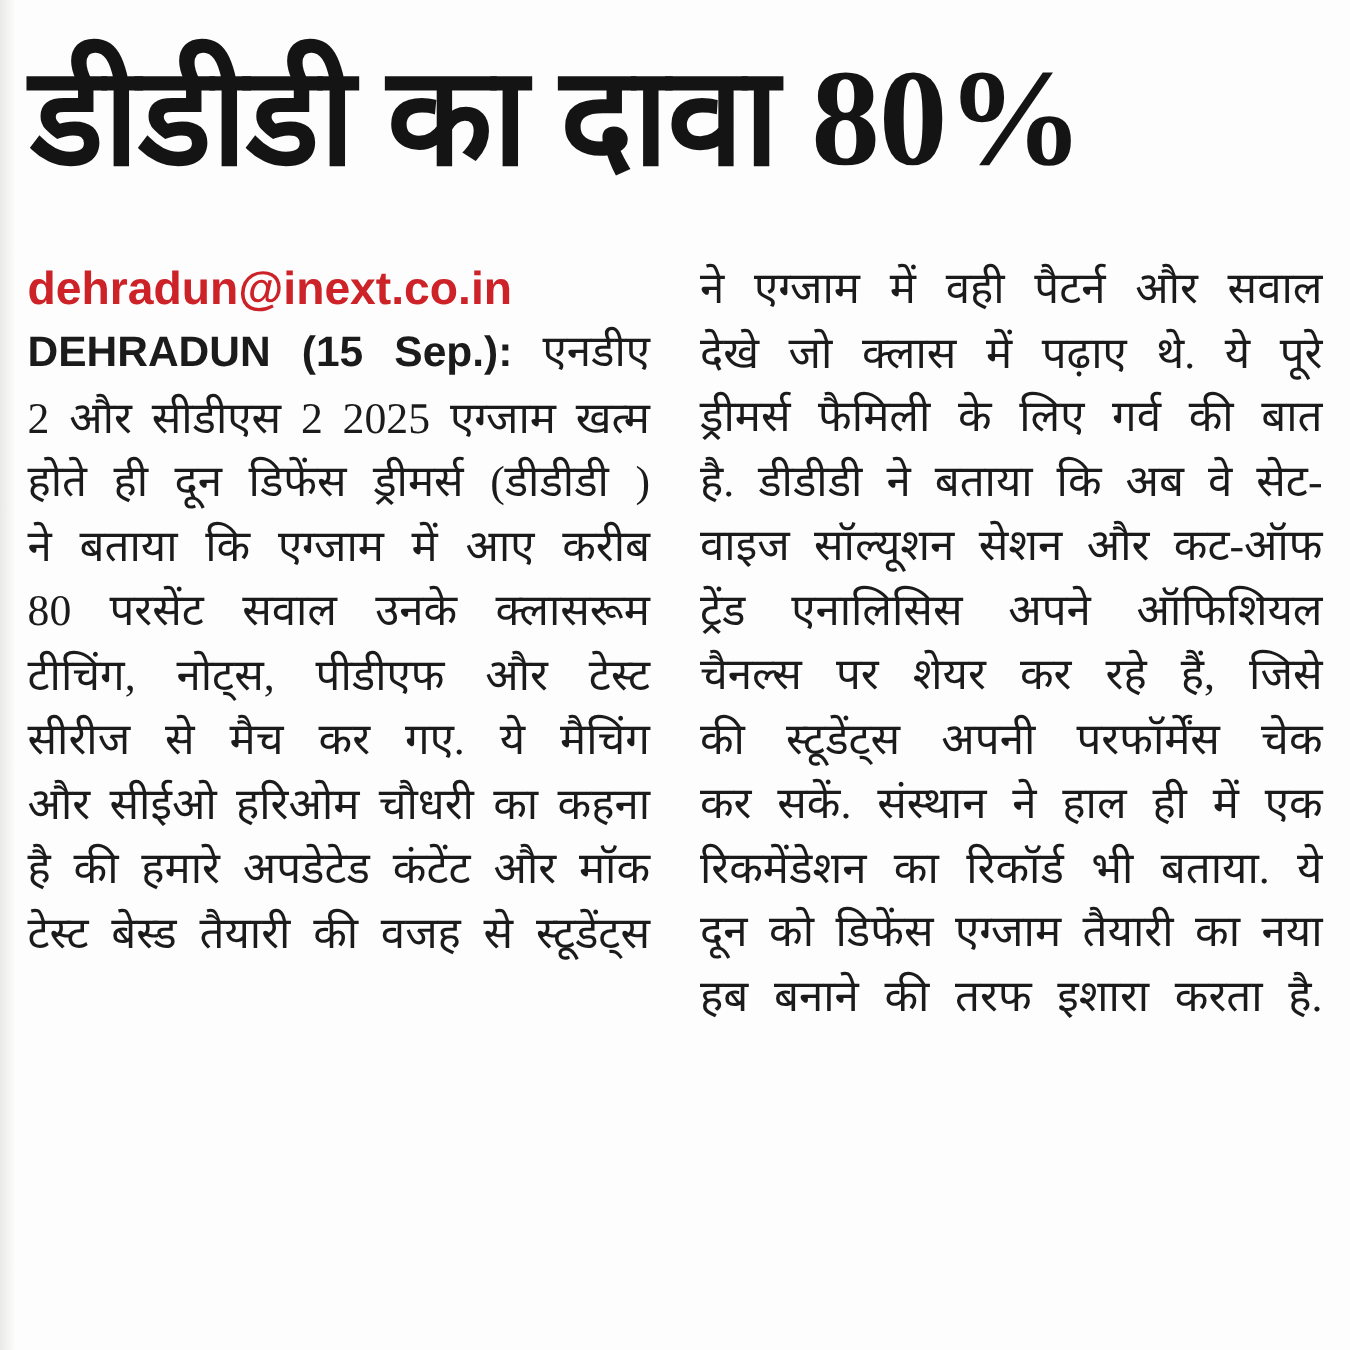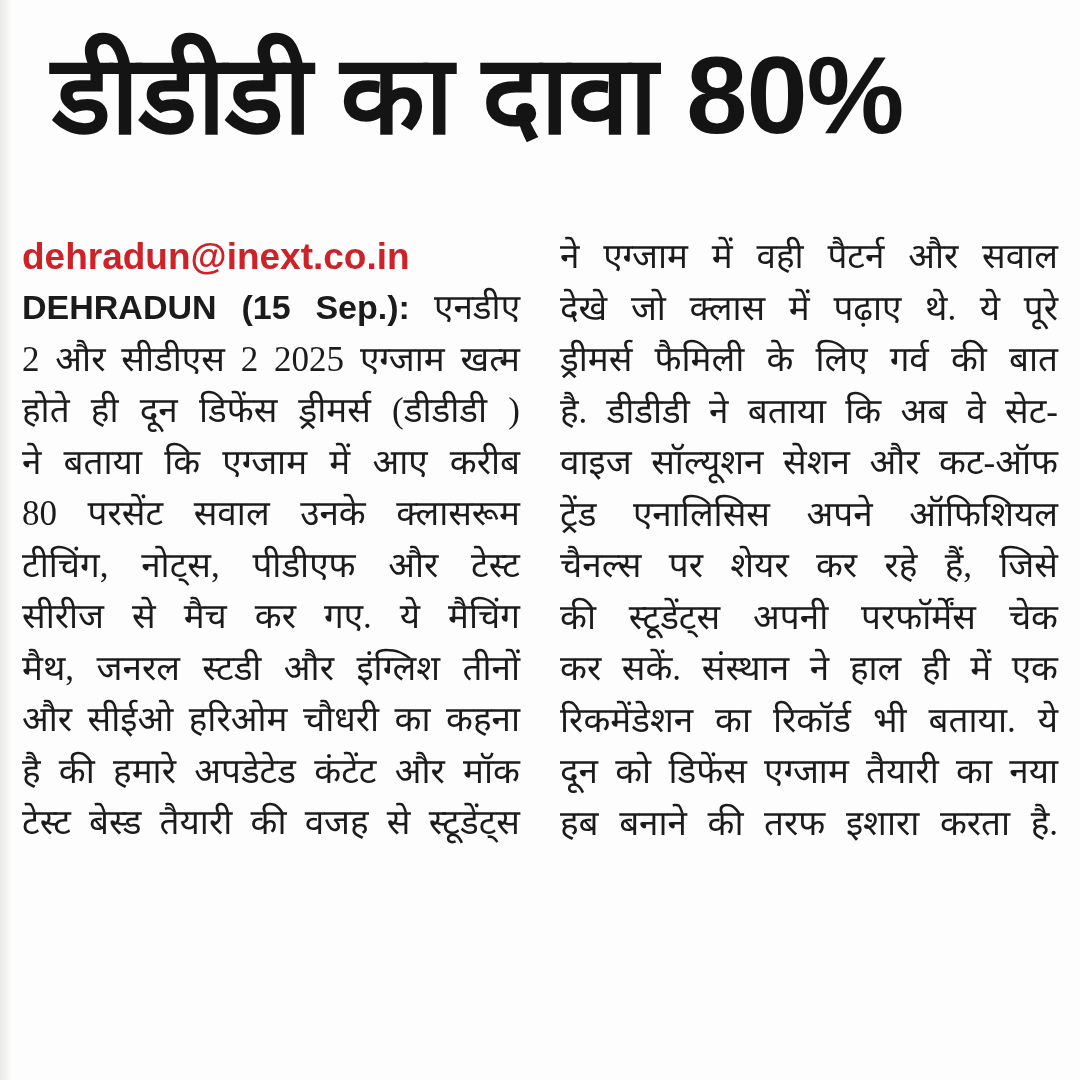--- a/index.html
+++ b/index.html
@@ -11,36 +11,35 @@
     position: relative;
     width: 1080px;
     height: 1080px;
     overflow: hidden;
     background: linear-gradient(90deg, #e9e9e7 0px, #fdfdfd 12px, #fdfdfd 100%);
     font-family: "Liberation Serif", "DejaVu Serif", serif;
     color: #1b1b1b;
   }
   .headline {
     padding: 16px 24px 0 24px;
-    font-family: Liberation Sans, sans-serif;
+    font-family: Liberation Serif, serif;
     font-weight: 800;
     font-size: 110px;
     line-height: 157px;
     letter-spacing: -1px;
     color: #141414;
-    margin-left: 28px;
   }
   .headline .hl-line {
     white-space: nowrap;
   }
   .body-block {
     display: flex;
     gap: 40px;
     padding: 0 22px;
-    margin-top: 58px;
+    margin-top: 32px;
   }
   .column {
     flex: 1 1 0;
     min-width: 0;
   }
   .email-line {
     font-family: "Liberation Sans", "DejaVu Sans", sans-serif;
     font-weight: 700;
     font-size: 37px;
     line-height: 51px;
@@ -74,21 +73,20 @@
 
     <div class="column">
       <div class="email-line">dehradun@inext.co.in</div>
       <div class="line"><span class="dateline-bold">DEHRADUN (15 Sep.):</span> <span>एनडीए</span></div>
       <div class="line">2 और सीडीएस 2 2025 एग्जाम खत्म</div>
       <div class="line">होते ही दून डिफेंस ड्रीमर्स (डीडीडी )</div>
       <div class="line">ने बताया कि एग्जाम में आए करीब</div>
       <div class="line">80 परसेंट सवाल उनके क्लासरूम</div>
       <div class="line">टीचिंग, नोट्स, पीडीएफ और टेस्ट</div>
       <div class="line">सीरीज से मैच कर गए. ये मैचिंग</div>
-      <div class="line">मैथ, जनरल स्टडी और इंग्लिश तीनों</div>
       <div class="line">और सीईओ हरिओम चौधरी का कहना</div>
       <div class="line">है की हमारे अपडेटेड कंटेंट और मॉक</div>
       <div class="line">टेस्ट बेस्ड तैयारी की वजह से स्टूडेंट्स</div>
     </div>
 
     <div class="column">
       <div class="line">ने एग्जाम में वही पैटर्न और सवाल</div>
       <div class="line">देखे जो क्लास में पढ़ाए थे. ये पूरे</div>
       <div class="line">ड्रीमर्स फैमिली के लिए गर्व की बात</div>
       <div class="line">है. डीडीडी ने बताया कि अब वे सेट-</div>

